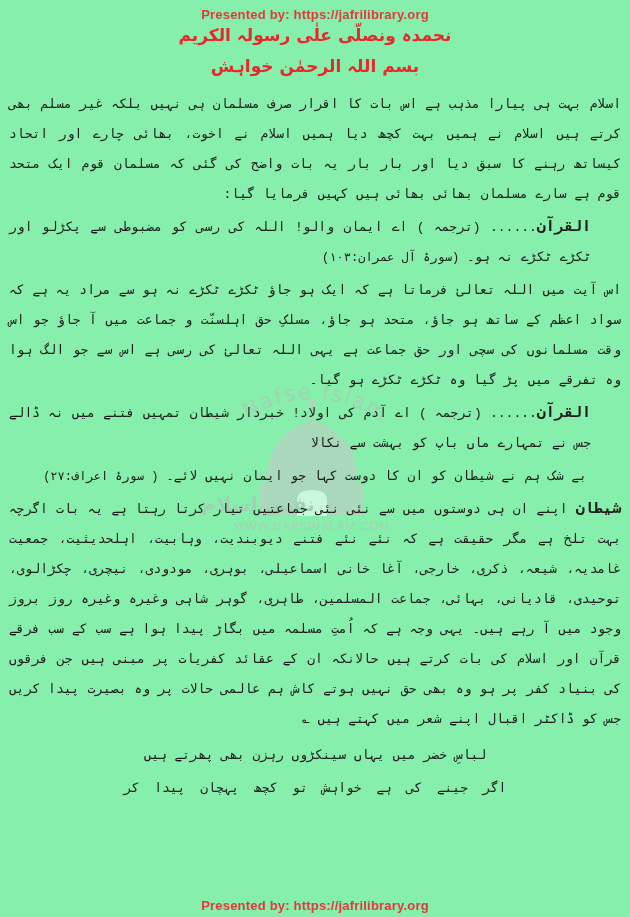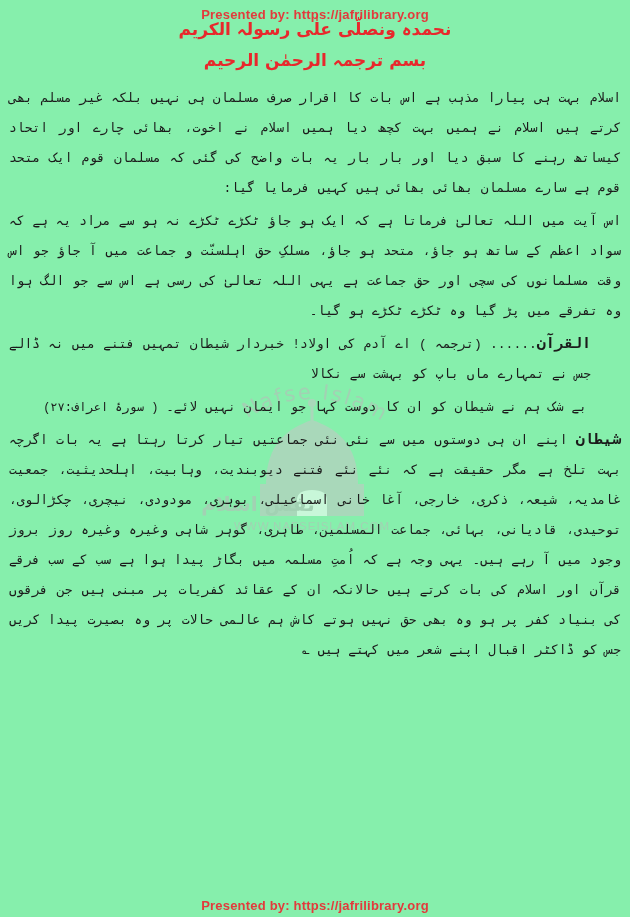--- a/index.html
+++ b/index.html
@@ -10,21 +10,21 @@
   }
   .wm-red{
     position:absolute;left:0;right:0;text-align:center;
     color:#e23a3c;font-family:"Liberation Sans", sans-serif;
     font-size:13px;font-weight:bold;z-index:6;letter-spacing:.2px;
   }
   .wm-top{top:7px;}
   .wm-bottom{bottom:4px;}
   .headings{
     position:relative;z-index:3;direction:rtl;text-align:center;
-    padding-top:14px;color:#e8282c;font-weight:bold;
+    padding-top:20px;color:#e8282c;font-weight:bold;
     font-size:17px;line-height:31px;
   }
   .content{
     position:relative;z-index:3;direction:rtl;
     padding:8px 9px 0 9px;color:#1b1b1b;
     font-size:13px;line-height:30px;text-align:justify;font-family:Liberation Mono, monospace;
   }
   .para{margin:0 0 3px 0;}
   .lead{font-weight:bold;font-size:15px;}
   .dots{letter-spacing:1px;}
@@ -60,45 +60,52 @@
       <path class="logo-shape" d="M 66,128 C 66,88 88,72 112,64 C 136,72 158,88 158,128 Z"></path>
       <rect class="logo-shape" x="60" y="128" width="104" height="32"></rect>
       <path d="M 97,160 L 97,144 Q 97,134 112,134 Q 127,134 127,144 L 127,160 Z" fill="#ffffff"></path>
     </g>
     <text x="58" y="155" font-size="20" font-weight="bold" text-anchor="middle" font-family="DejaVu Sans, sans-serif">نفس اسلام</text>
     <text x="112" y="174" font-size="11.5" text-anchor="middle" letter-spacing="1" font-family="Liberation Sans, sans-serif">WWW.NAFSEISLAM.COM</text>
   </svg>
 
   <div class="headings">
     <div>نحمدہ ونصلّی علٰی رسولہ الکریم</div>
-    <div>بسم ترجمہ الرحمٰن الرحیم</div>
+    <div>بسم اللہ الرحمٰن خواہش</div>
   </div>
 
   <div class="content">
 
     <div class="para">
       <span>اسلام بہت ہی پیارا مذہب ہے اس بات کا اقرار صرف مسلمان ہی نہیں بلکہ غیر مسلم بھی کرتے ہیں اسلام نے ہمیں بہت کچھ دیا ہمیں اسلام نے اخوت، بھائی چارے اور اتحاد کیساتھ رہنے کا سبق دیا اور بار بار یہ بات واضح کی گئی کہ مسلمان قوم ایک متحد قوم ہے سارے مسلمان بھائی بھائی ہیں کہیں فرمایا گیا:</span>
     </div>
 
+    <div class="quote">
+      <span class="lead">القرآن</span><span class="dots">......</span><span> (ترجمہ ) اے ایمان والو! اللہ کی رسی کو مضبوطی سے پکڑلو اور ٹکڑے ٹکڑے نہ ہو۔ </span><span class="ref">(سورۂ آل عمران:۱۰۳)</span>
+    </div>
 
     <div class="para">
       <span>اس آیت میں اللہ تعالیٰ فرماتا ہے کہ ایک ہو جاؤ ٹکڑے ٹکڑے نہ ہو سے مراد یہ ہے کہ سواد اعظم کے ساتھ ہو جاؤ، متحد ہو جاؤ، مسلکِ حق اہلسنّت و جماعت میں آ جاؤ جو اس وقت مسلمانوں کی سچی اور حق جماعت ہے یہی اللہ تعالیٰ کی رسی ہے اس سے جو الگ ہوا وہ تفرقے میں پڑ گیا وہ ٹکڑے ٹکڑے ہو گیا۔</span>
     </div>
 
 
 
     <div class="quote">
       <span class="lead">القرآن</span><span class="dots">......</span><span> (ترجمہ ) اے آدم کی اولاد! خبردار شیطان تمہیں فتنے میں نہ ڈالے جس نے تمہارے ماں باپ کو بہشت سے نکالا</span>
     </div>
     <div class="para center-line">
       <span>بے شک ہم نے شیطان کو ان کا دوست کہا جو ایمان نہیں لائے۔ </span><span class="ref">( سورۂ اعراف:۲۷)</span>
     </div>
 
     <div class="para">
       <span class="lead">شیطان</span><span> اپنے ان ہی دوستوں میں سے نئی نئی جماعتیں تیار کرتا رہتا ہے یہ بات اگرچہ بہت تلخ ہے مگر حقیقت ہے کہ نئے نئے فتنے دیوبندیت، وہابیت، اہلحدیثیت، جمعیت غامدیہ، شیعہ، ذکری، خارجی، آغا خانی اسماعیلی، بوہری، مودودی، نیچری، چکڑالوی، توحیدی، قادیانی، بہائی، جماعت المسلمین، طاہری، گوہر شاہی وغیرہ وغیرہ روز بروز وجود میں آ رہے ہیں۔ یہی وجہ ہے کہ اُمتِ مسلمہ میں بگاڑ پیدا ہوا ہے سب کے سب فرقے قرآن اور اسلام کی بات کرتے ہیں حالانکہ ان کے عقائد کفریات پر مبنی ہیں جن فرقوں کی بنیاد کفر پر ہو وہ بھی حق نہیں ہوتے کاش ہم عالمی حالات پر وہ بصیرت پیدا کریں جس کو ڈاکٹر اقبال اپنے شعر میں کہتے ہیں ؎</span>
     </div>
 
+    <div class="poem">
+      <div>لباسِ خضر میں یہاں سینکڑوں رہزن بھی پھرتے ہیں</div>
+      <div class="poem-l2">اگر جینے کی ہے خواہش تو کچھ پہچان پیدا کر</div>
+    </div>
 
   </div>
 
   <div class="wm-red wm-bottom">Presented by: https://jafrilibrary.org</div>
 
 </div>
 
 </body></html>

